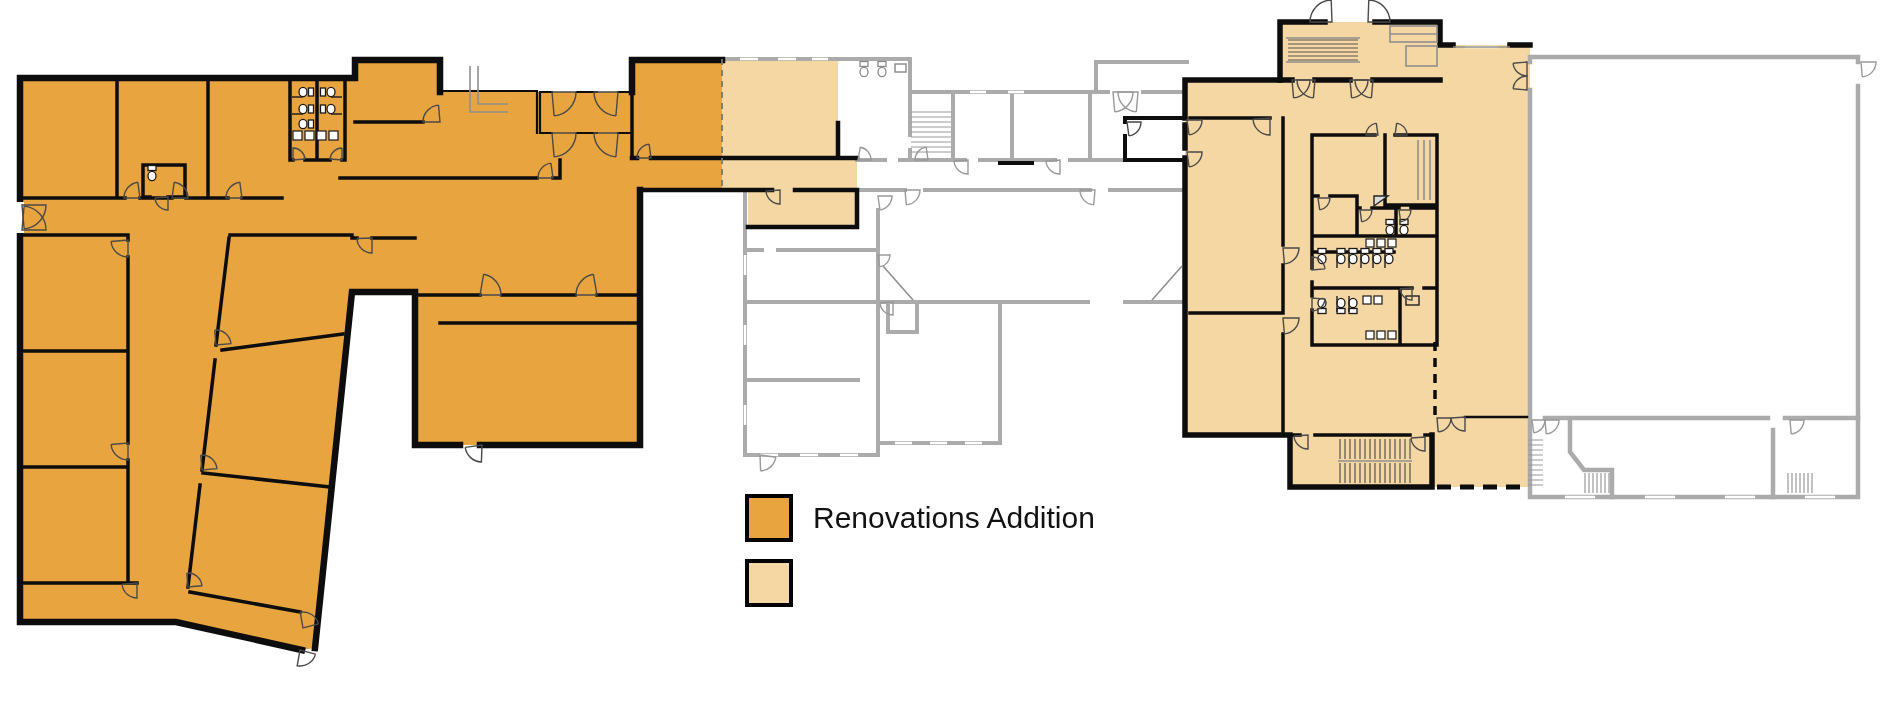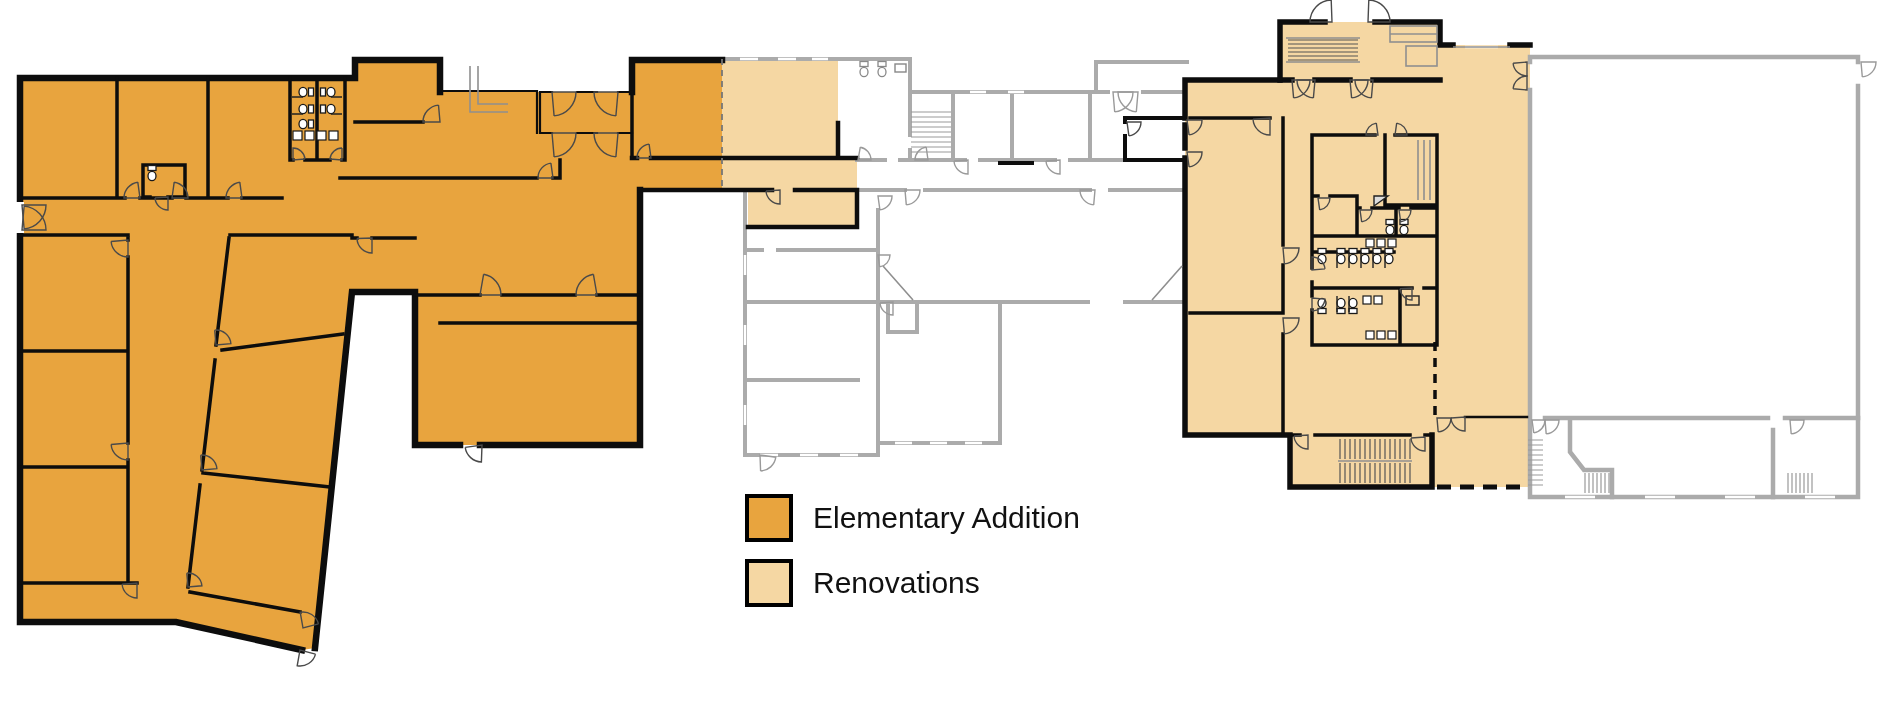--- a/index.html
+++ b/index.html
@@ -299,21 +299,20 @@
         <path d="M 1791.2 433.9 L 1790 420 L 1804.0 420.0 A 14 14 0 0 1 1791.2 433.9"></path>
         <path d="M 1862.3 76.9 L 1861 62 L 1876.0 62.0 A 15 15 0 0 1 1862.3 76.9"></path>
         <path d="M 1533.8 432.9 L 1532 420 L 1545.0 420.0 A 13 13 0 0 1 1533.8 432.9"></path>
       </g>
 
 </svg>
 
   <div id="legend">
     <div class="legend-row">
       <div class="legend-swatch" style="background-color: rgb(232, 164, 62);"></div>
-      <div class="legend-label">Elementary Addition</div>
+      <div class="legend-label">Renovations Addition</div>
     </div>
     <div class="legend-row">
       <div class="legend-swatch" style="background-color: rgb(245, 215, 163);"></div>
-      <div class="legend-label">Renovations</div>
     </div>
   </div>
 
 </div>
 
 </body></html>

